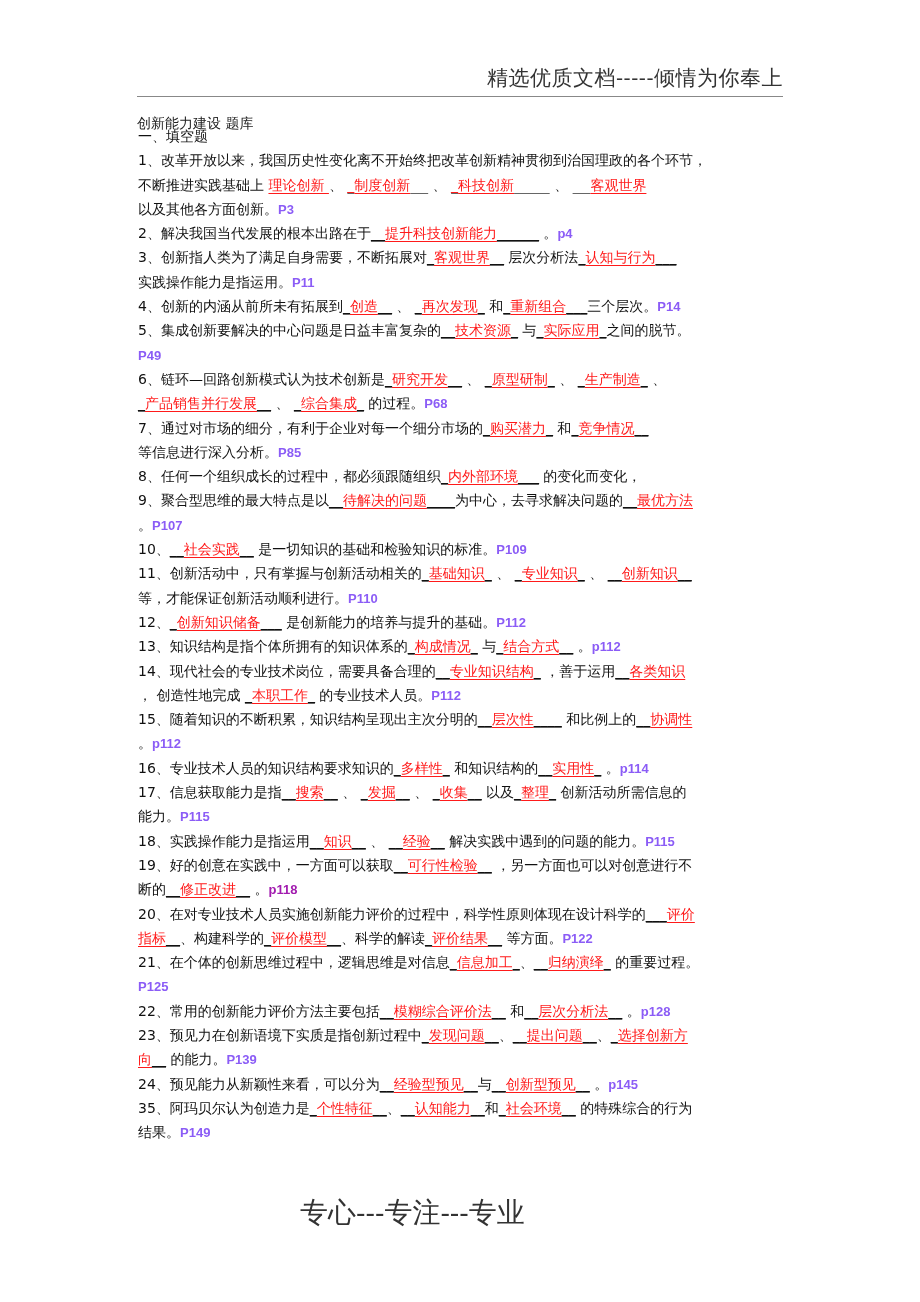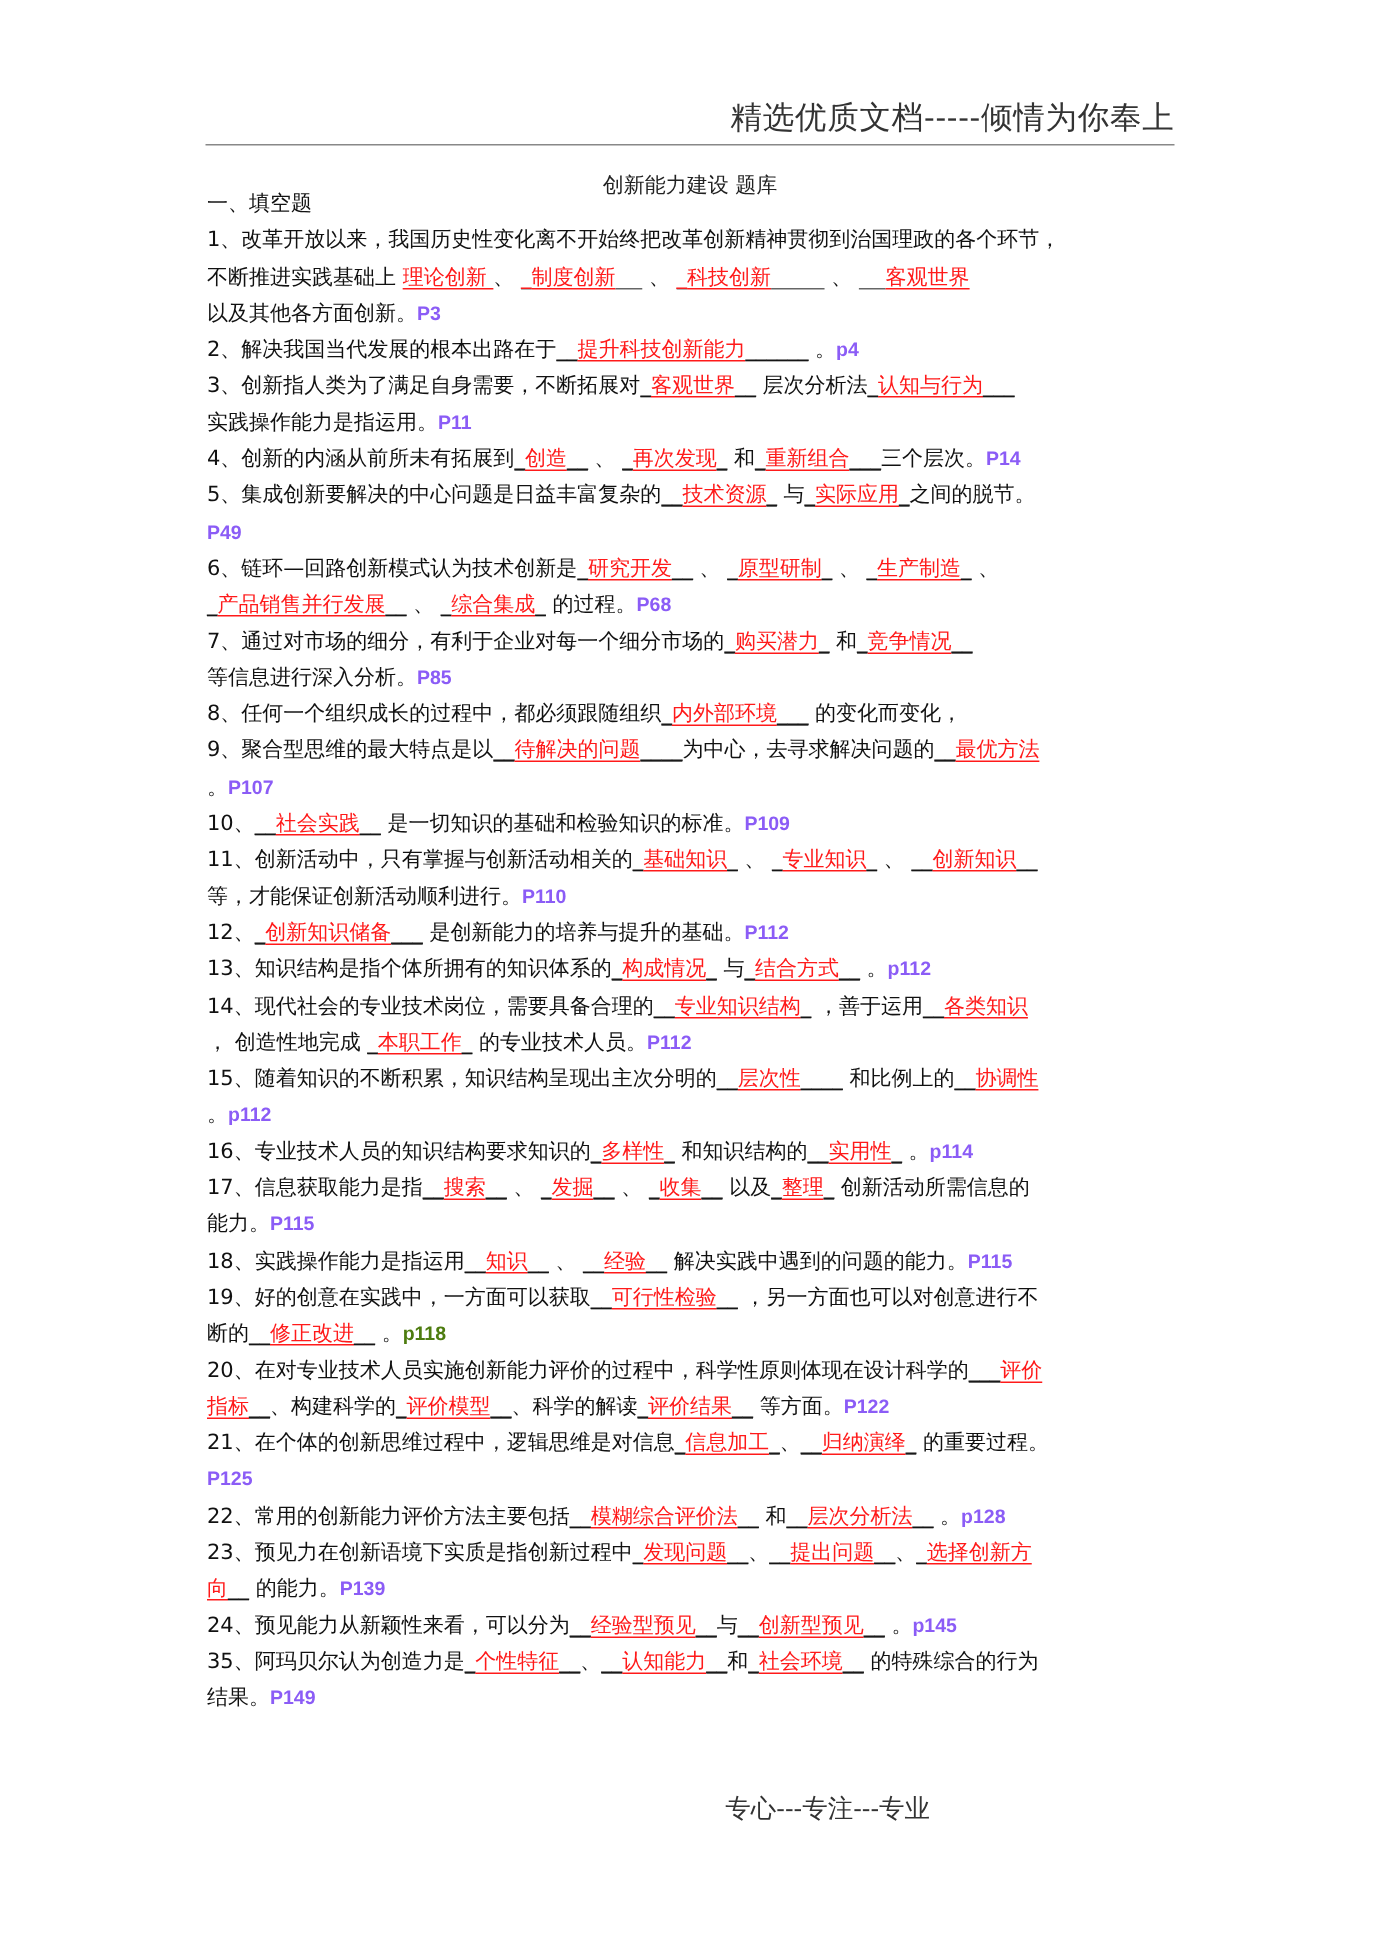--- a/index.html
+++ b/index.html
@@ -1,29 +1,29 @@
 <!DOCTYPE html>
 <html><head>
 <meta charset="utf-8">
 <style>
   html, body { margin: 0; padding: 0; background: #ffffff; }
   body { width: 920px; height: 1302px; position: relative; overflow: hidden;
          font-family: "DejaVu Sans", "Liberation Sans", sans-serif; color: #111; }
   .page-header { position: absolute; left: 137px; top: 64px; width: 646px; text-align: right;
          font-family: "DejaVu Serif", "Liberation Serif", serif; font-size: 21px; color: #333; letter-spacing: 0.5px; }
   .header-rule { position: absolute; left: 137px; top: 96px; width: 646px; height: 1px; background: #888; }
-  .doc-title { position: absolute; left: 137px; top: 115px; width: 646px; text-align: center; font-size: 14px; color: #222; }
+  .doc-title { position: absolute; left: 137px; top: 115px; width: 646px; font-size: 14px; color: #222; }
   .content { position: absolute; left: 138px; top: 124px; width: 650px; }
   .line { height: 24.3px; line-height: 24.3px; font-size: 14px; white-space: nowrap; }
   .ans { color: #ff1a1a; text-decoration: underline; text-decoration-color: #ff1a1a; text-underline-offset: 3px; }
   .pad { text-decoration: underline; text-decoration-color: #666; text-underline-offset: 3px; white-space: pre; }
   .ref { color: #8b5cf6; font-family: "Liberation Sans", sans-serif; font-weight: bold; font-size: 13px; }
-  .ref.black { color: #4d7c0f; }
-  .page-footer { position: absolute; left: 300px; top: 1194px; width: 320px; text-align: right;
-         font-family: "DejaVu Serif", "Liberation Serif", serif; font-size: 17px; color: #333; }
+  .ref.black { color: #a21caf; }
+  .page-footer { position: absolute; left: 300px; top: 1194px; width: 320px; text-align: left;
+         font-family: "DejaVu Serif", "Liberation Serif", serif; font-size: 28px; color: #333; }
 </style>
 </head>
 <body>
 
 <div class="page-header">精选优质文档-----倾情为你奉上</div>
 <div class="header-rule"></div>
 <div class="doc-title">创新能力建设 题库</div>
 
 <div class="content">
   <div class="line">一、填空题</div>

